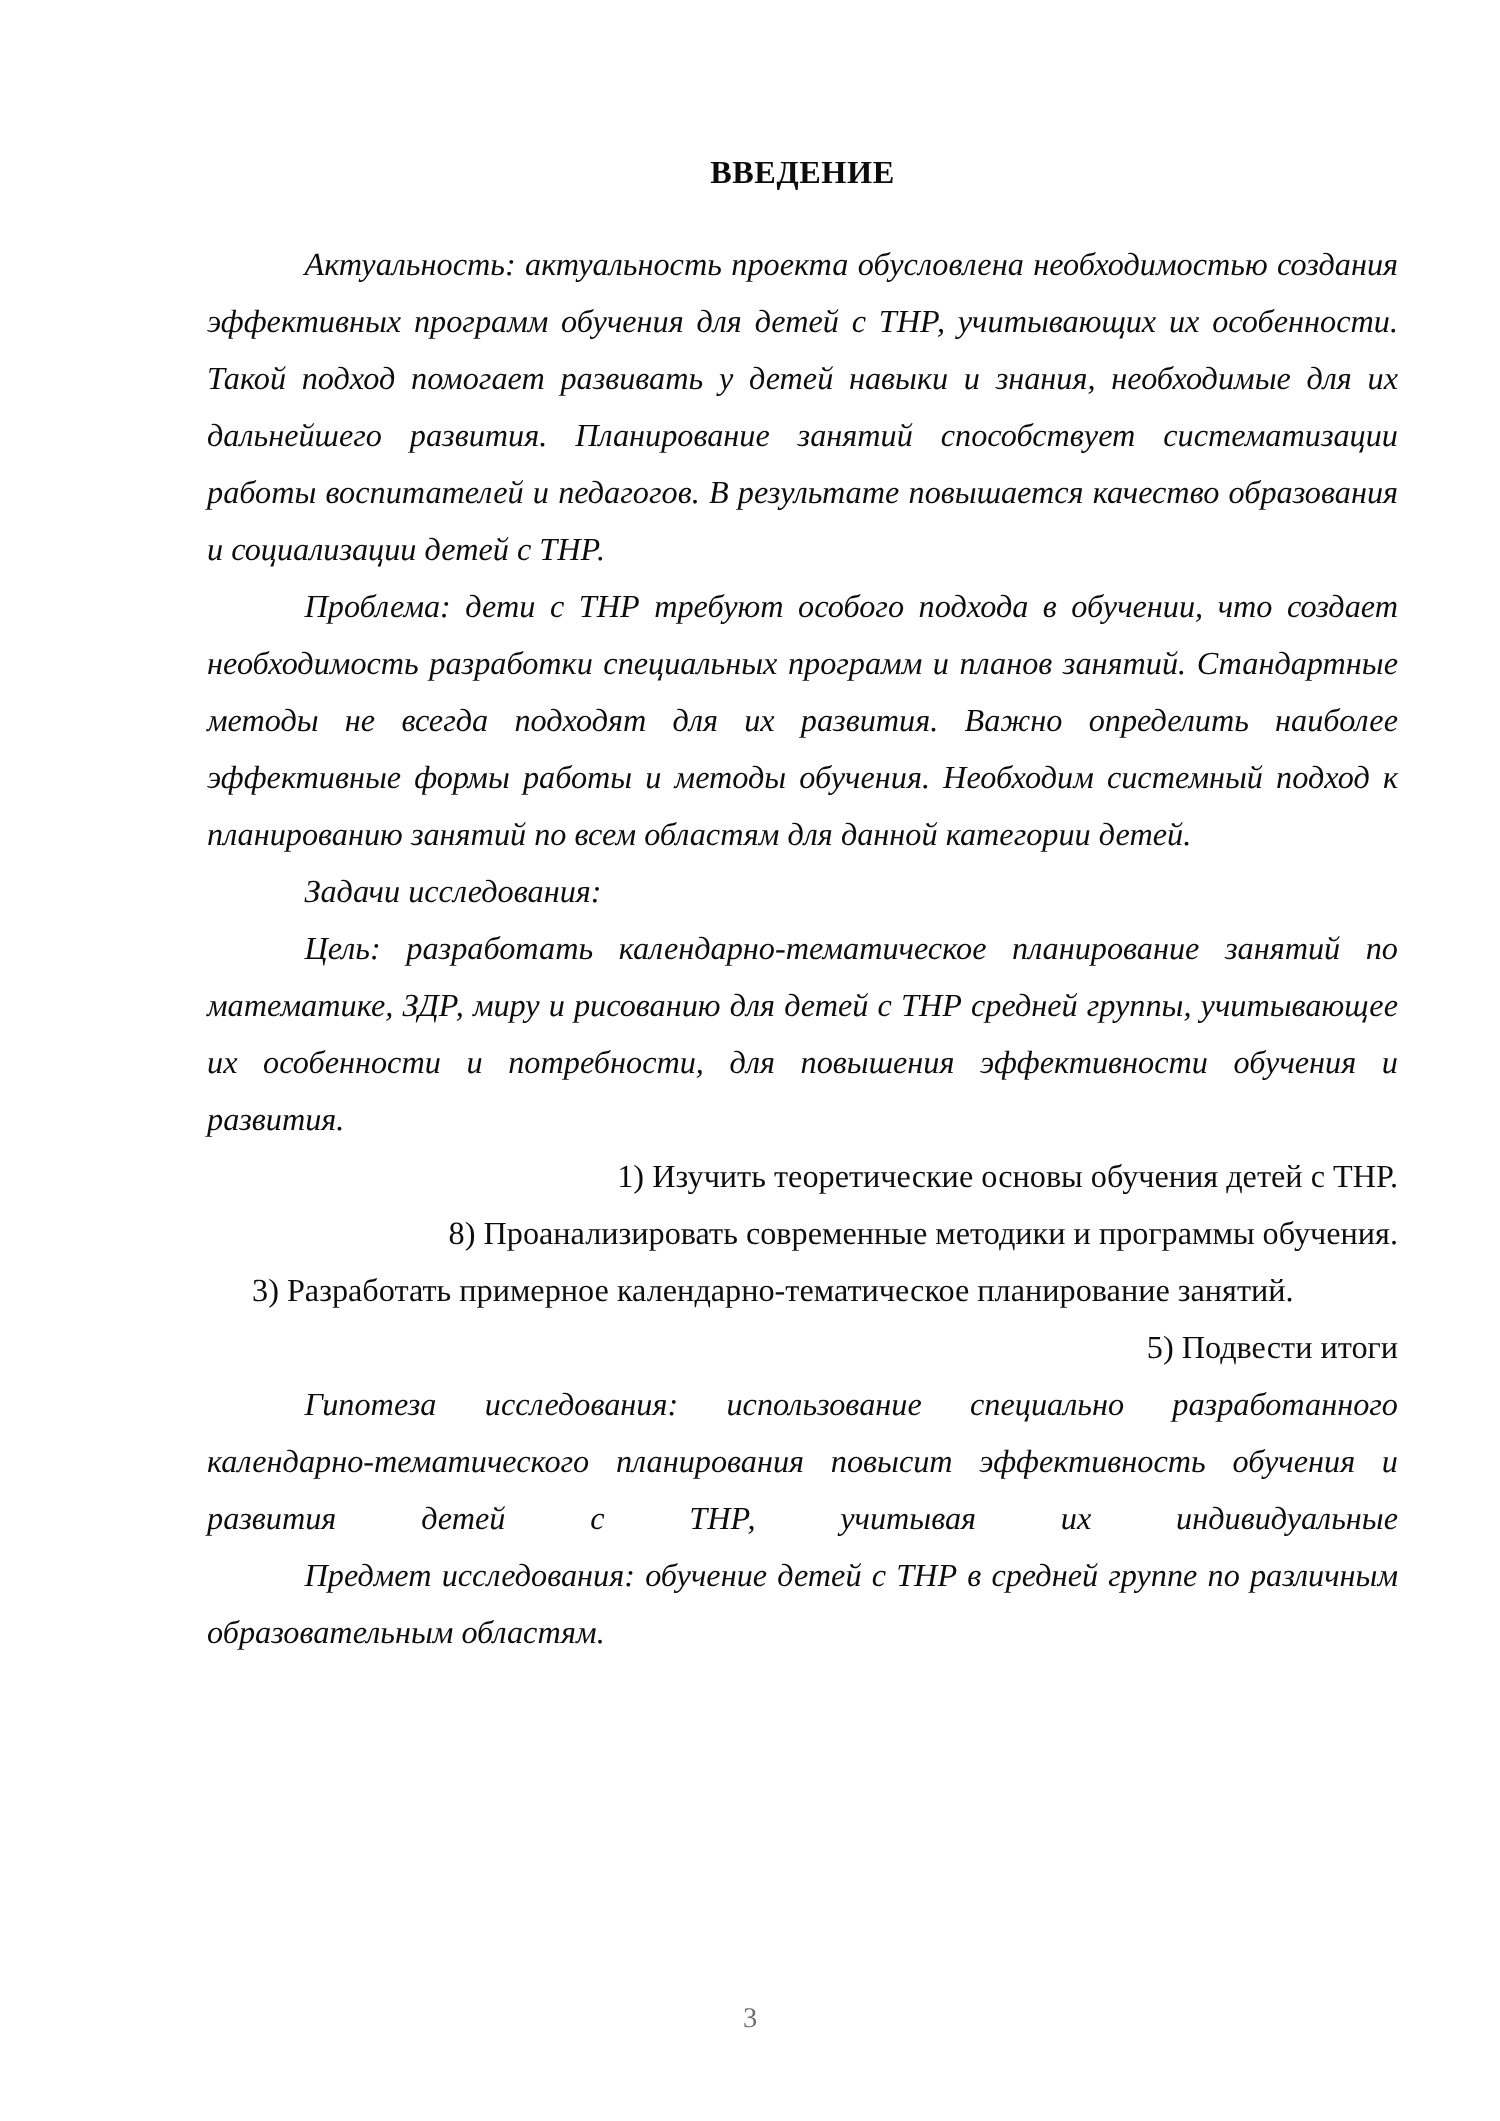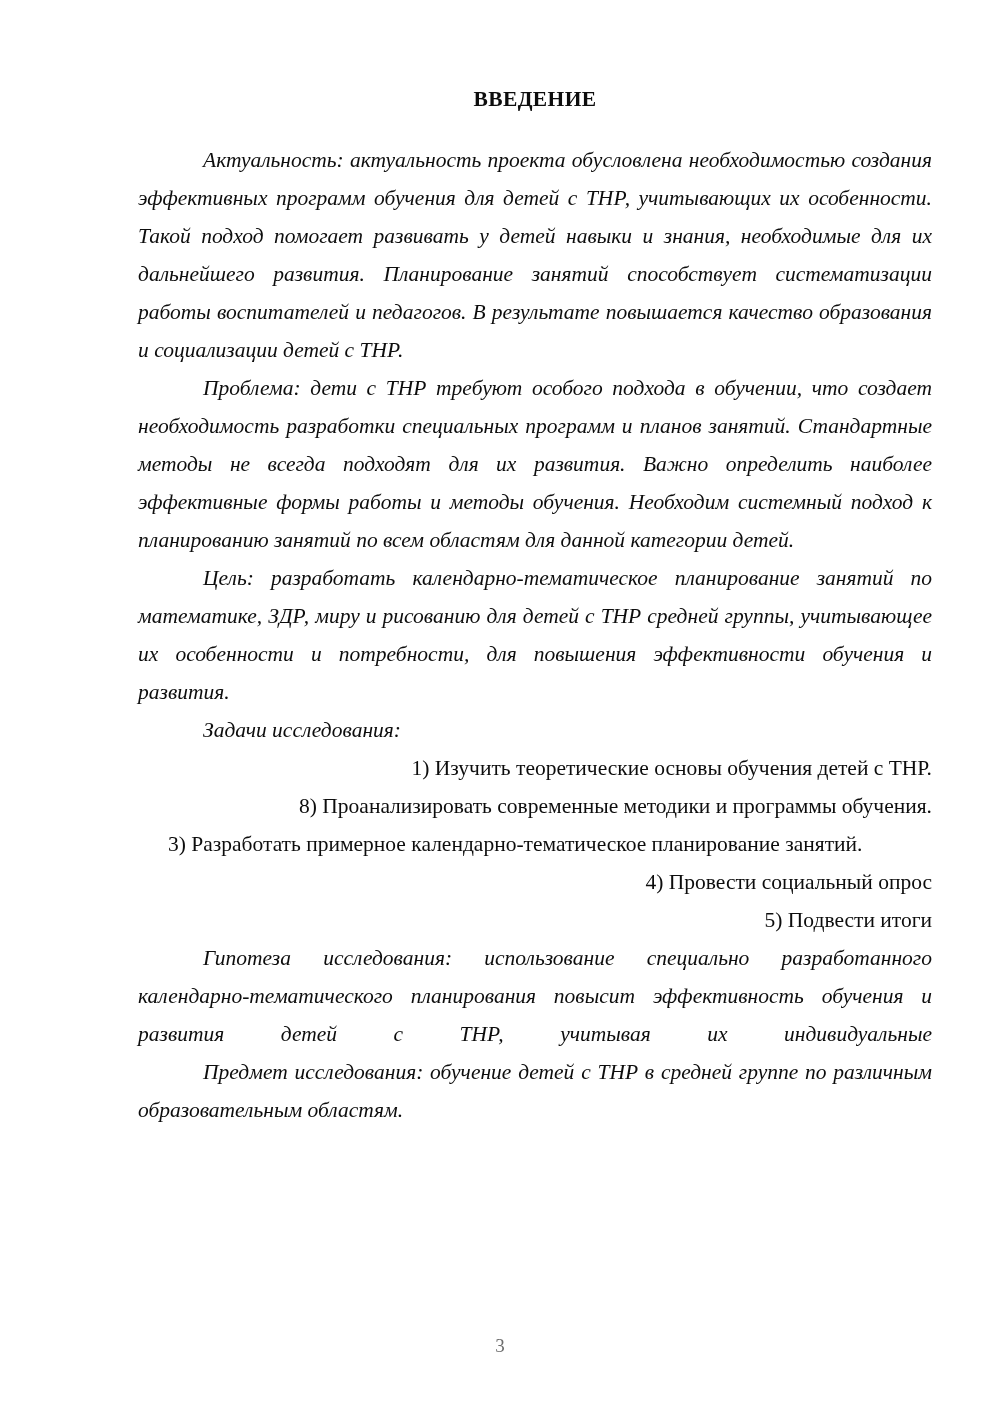--- a/index.html
+++ b/index.html
@@ -18,21 +18,21 @@
     width: 1000px;
     height: 1414px;
     margin: 0 auto;
     background: #ffffff;
     overflow: hidden;
     box-sizing: border-box;
   }
   .content {
     position: absolute;
     left: 138px;
-    top: 80px;
+    top: 96px;
     width: 794px;
   }
   .doc-heading {
     font-size: 21.5px;
     font-weight: bold;
     text-align: center;
     letter-spacing: 0.4px;
     line-height: 38px;
     margin: 0 0 23px 0;
   }
@@ -78,31 +78,30 @@
 <div class="page">
 
   <div class="content">
 
     <h1 class="doc-heading">ВВЕДЕНИЕ</h1>
 
     <p class="para">Актуальность: актуальность проекта обусловлена необходимостью создания эффективных программ обучения для детей с ТНР, учитывающих их особенности. Такой подход помогает развивать у детей навыки и знания, необходимые для их дальнейшего развития. Планирование занятий способствует систематизации работы воспитателей и педагогов. В результате повышается качество образования и социализации детей с ТНР.</p>
 
     <p class="para">Проблема: дети с ТНР требуют особого подхода в обучении, что создает необходимость разработки специальных программ и планов занятий. Стандартные методы не всегда подходят для их развития. Важно определить наиболее эффективные формы работы и методы обучения. Необходим системный подход к планированию занятий по всем областям для данной категории детей.</p>
 
+    <p class="para">Задачи исследования:</p>
+
     <p class="para">Цель: разработать календарно-тематическое планирование занятий по математике, ЗДР, миру и рисованию для детей с ТНР средней группы, учитывающее их особенности и потребности, для повышения эффективности обучения и развития.</p>
-
-    <p class="para">Задачи исследования:</p>
 
     <p class="list-item short">1) Изучить теоретические основы обучения детей с ТНР.</p>
 
     <p class="list-item short">8) Проанализировать современные методики и программы обучения.</p>
 
     <p class="list-item">3) Разработать примерное календарно-тематическое планирование занятий.</p>
 
-    <p class="list-item short">4) Провести социальный опрос</p>
 
     <p class="list-item short">5) Подвести итоги</p>
 
 
     <p class="para last-open">Гипотеза исследования: использование специально разработанного календарно-тематического планирования повысит эффективность обучения и развития детей с ТНР, учитывая их индивидуальные</p>
 
     <p class="para">Предмет исследования: обучение детей с ТНР в средней группе по различным образовательным областям.</p>
 
   </div>
 

